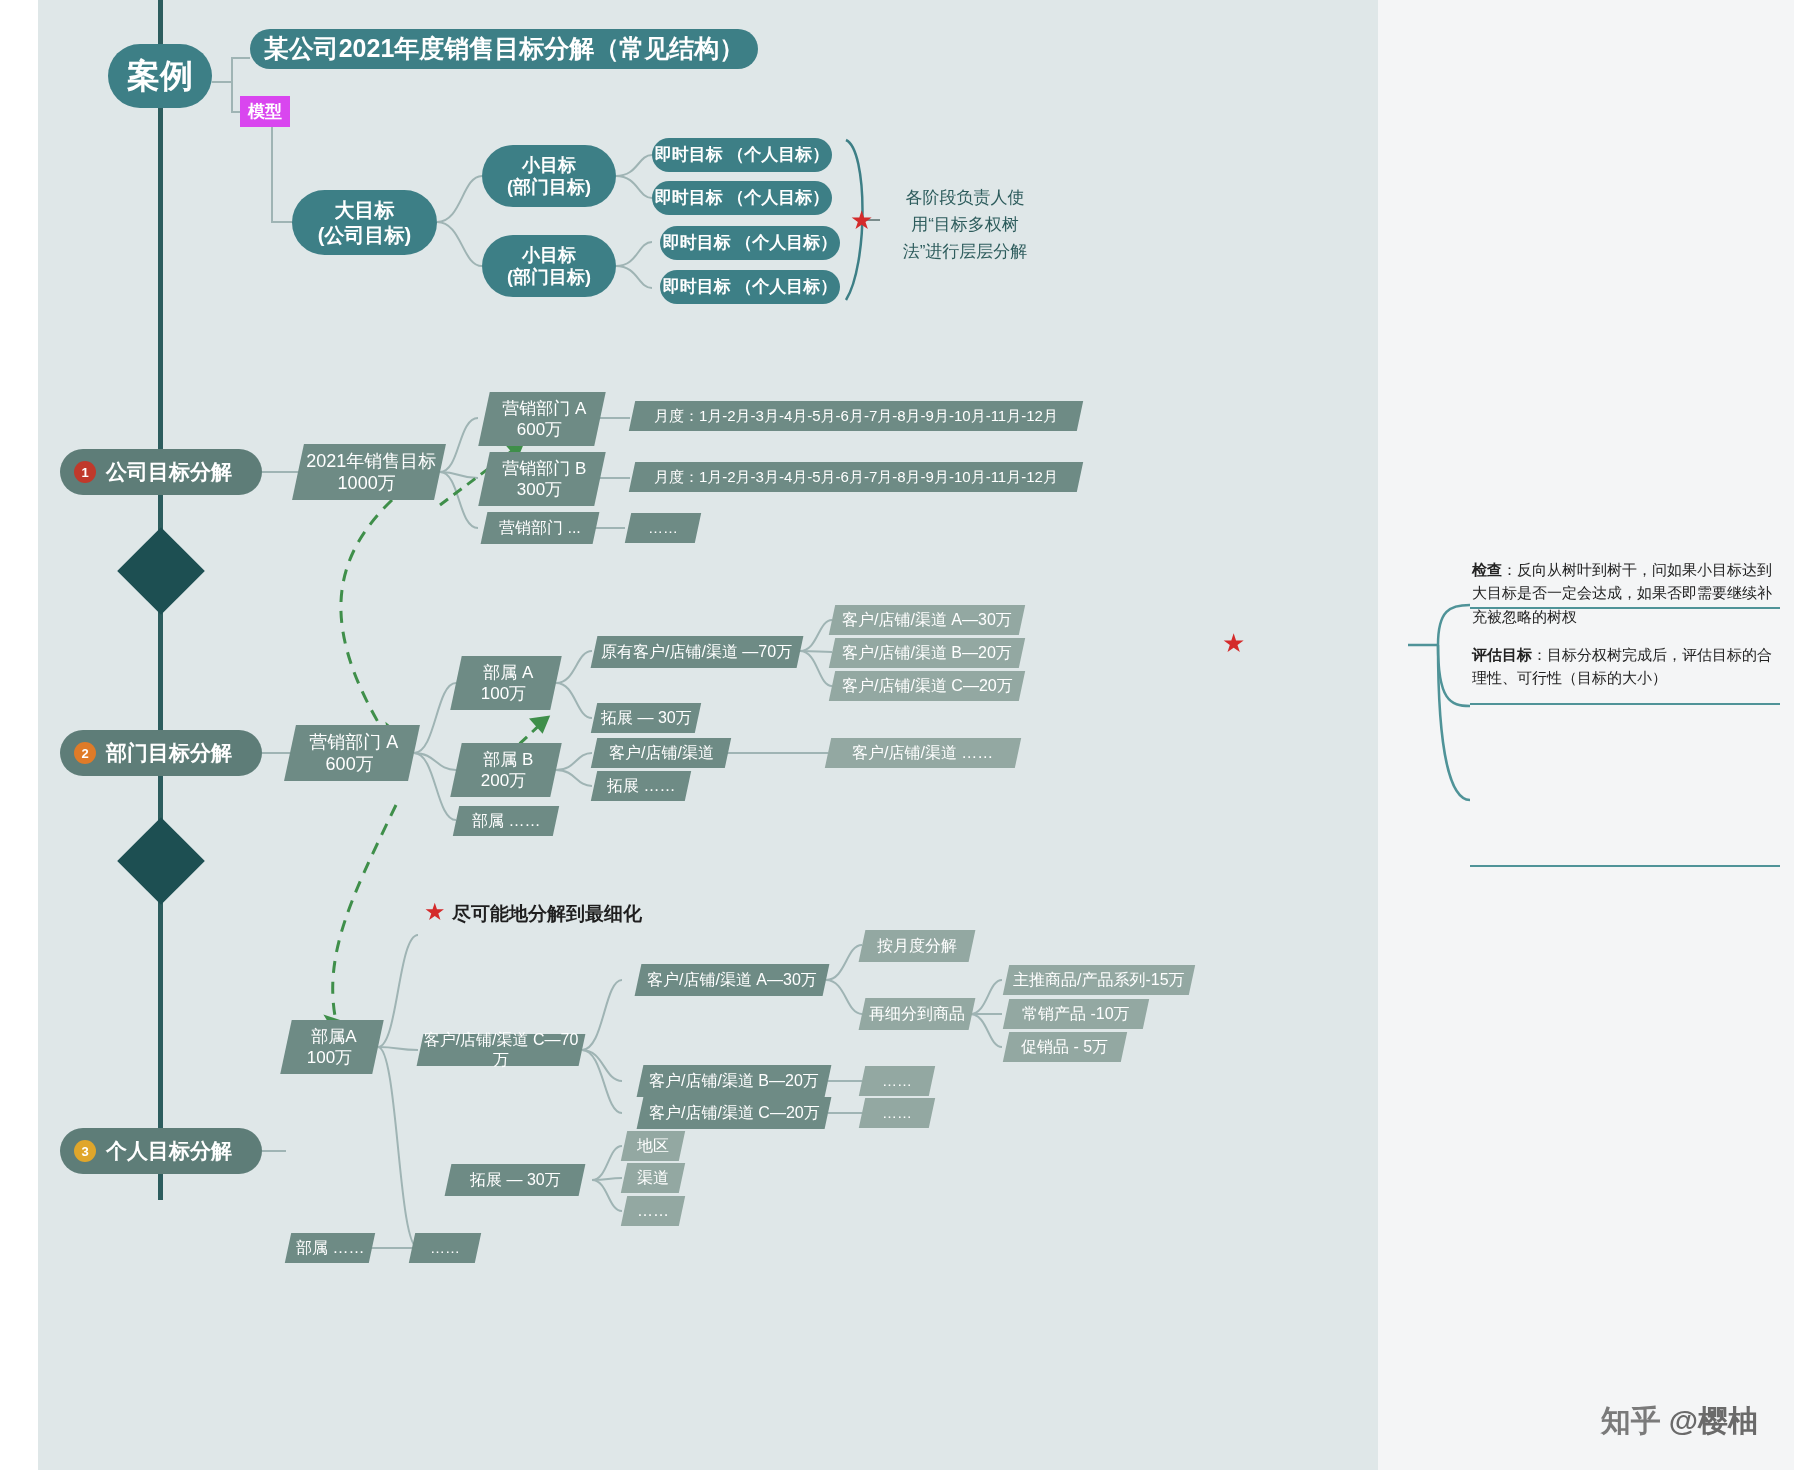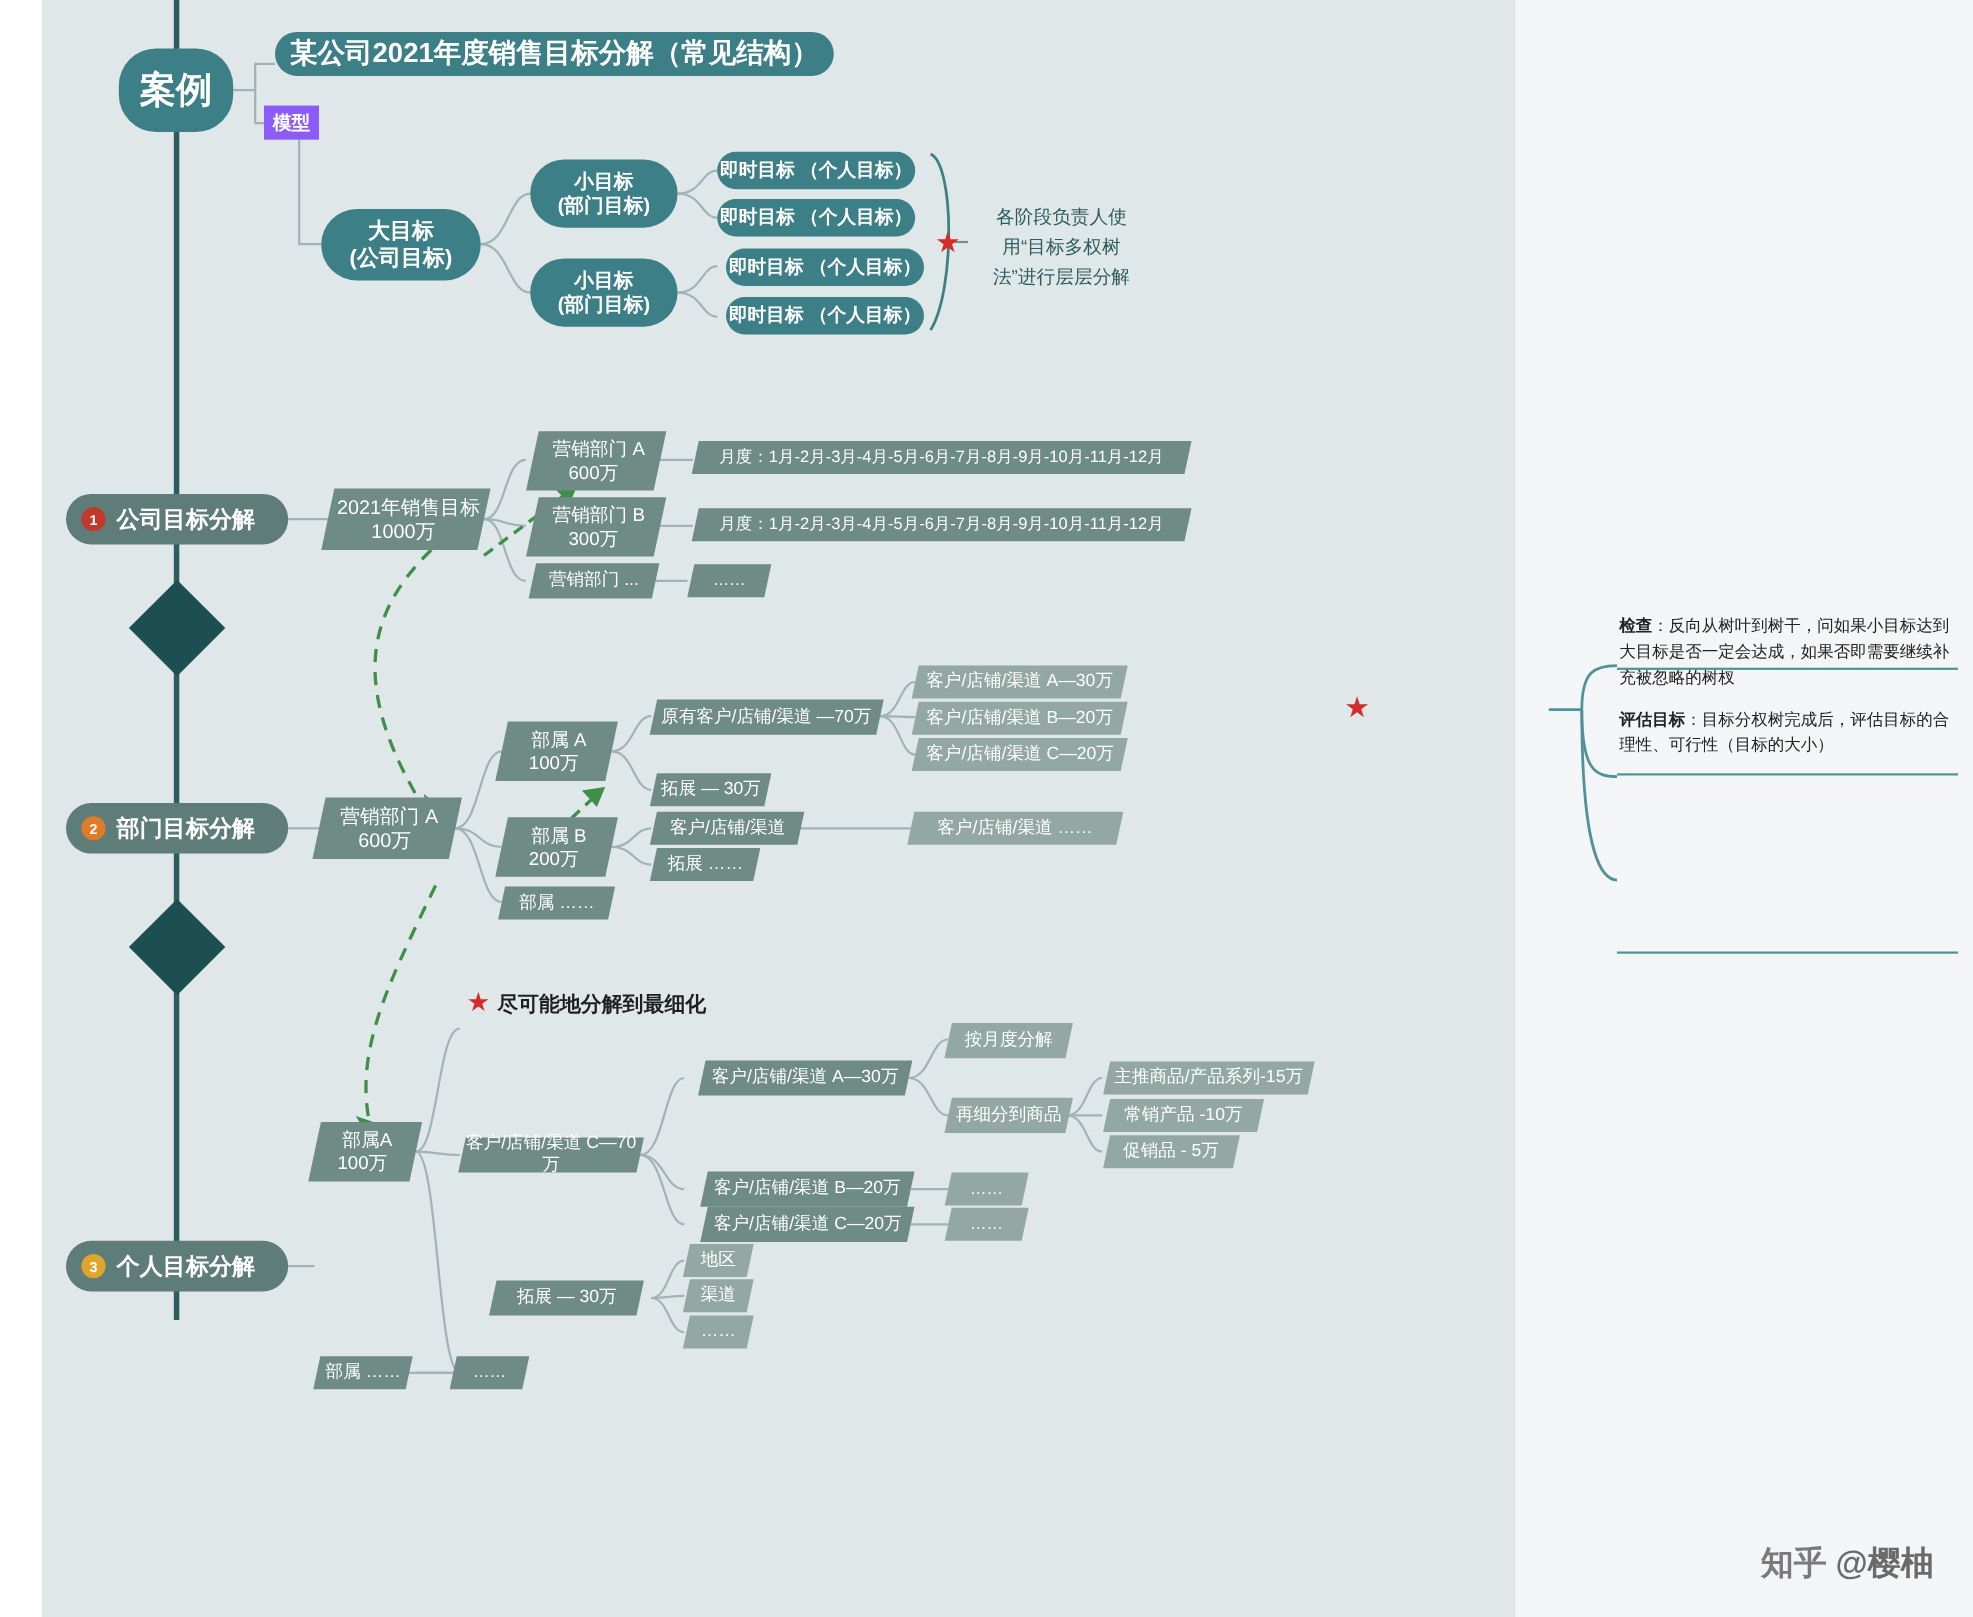--- a/index.html
+++ b/index.html
@@ -88,21 +88,21 @@
   .star{
     position:absolute;color:#d42b2b;font-size:26px;line-height:1;
   }
   .wm{
     position:absolute;right:36px;bottom:28px;
     color:#6a6a6a;font-size:30px;font-weight:bold;
     display:flex;align-items:center;gap:8px;
   }
   .wm .zh{color:#7a7a7a;font-weight:bold;}
   .modeltag{
-    position:absolute;background:#8b5cf6;color:#fff;
+    position:absolute;background:#d946ef;color:#fff;
     font-size:17px;font-weight:bold;padding:4px 8px;
   }
   svg.links{position:absolute;left:0;top:0;width:1794px;height:1470px;pointer-events:none;}
 </style>
 </head>
 <body>
 
 <div id="canvas">
   <div class="panel-left"></div>
   <div class="panel-right"></div>
@@ -196,21 +196,21 @@
       <path d="M1438 645 C1438 700 1450 706 1470 706"></path>
       <path d="M1438 645 C1438 760 1452 800 1470 800"></path>
       <path d="M1408 645 H1438"></path>
     </g>
   </svg>
 
   <div class="spine"></div>
   <div class="diamond" style="left:130px;top:540px;"></div>
   <div class="diamond" style="left:130px;top:830px;"></div>
 
-  <div class="cap" style="left:108px;top:44px;width:104px;height:76px;font-size:33px;">
+  <div class="cap" style="left:108px;top:44px;width:104px;height:64px;font-size:33px;">
     <span>案例</span>
   </div>
   <div class="cap" style="left:250px;top:29px;width:508px;height:40px;font-size:25px;border-radius:29px;">
     <span>某公司2021年度销售目标分解（常见结构）</span>
   </div>
   <div class="modeltag" style="left:240px;top:96px;">
     <span>模型</span>
   </div>
 
   <div class="cap" style="left:292px;top:190px;width:145px;height:65px;font-size:20px;flex-direction:column;">

